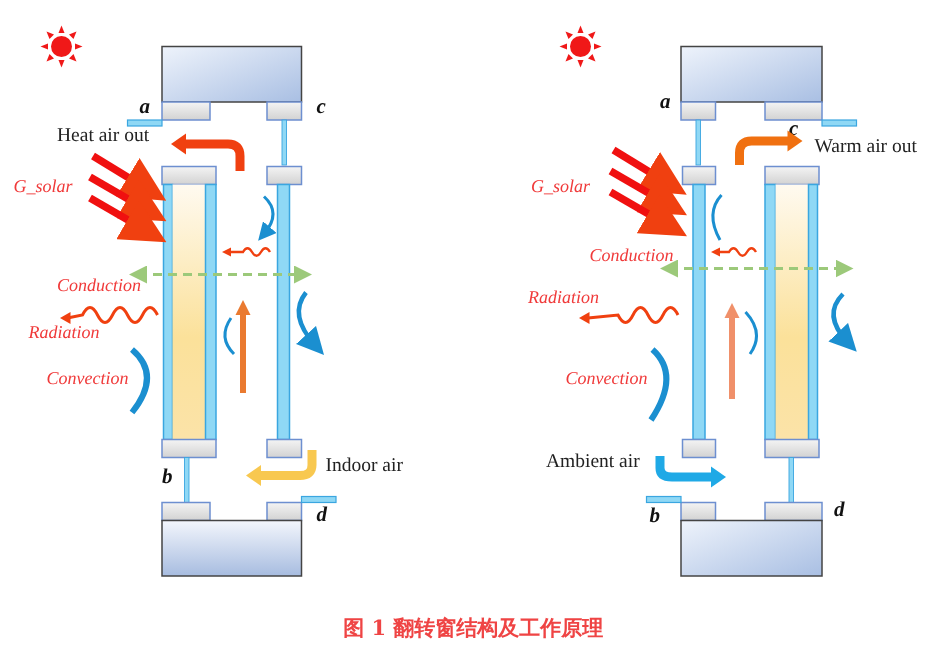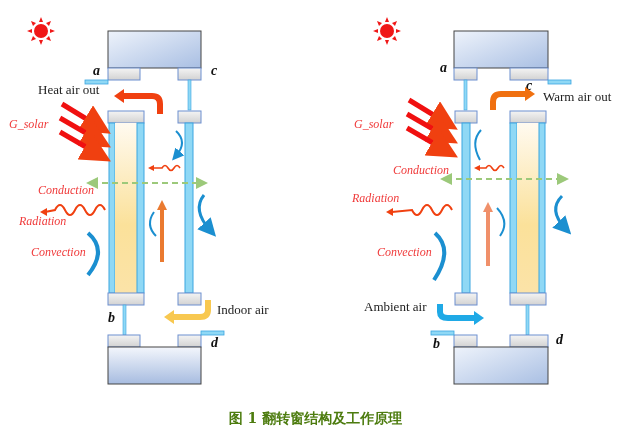--- a/index.html
+++ b/index.html
@@ -1,21 +1,21 @@
 <!DOCTYPE html>
 <html><head>
 <meta charset="utf-8">
 <style>
   html,body{margin:0;padding:0;background:#fff;}
   body{width:631px;height:436px;position:relative;overflow:hidden;font-family:"Liberation Serif",serif;}
   svg{position:absolute;left:0;top:0;}
   .lbl-red{fill:#f03a3a;font-style:italic;font-size:12px;font-family:"Liberation Serif",serif;}
   .lbl-black{fill:#222;font-size:13px;font-family:"Liberation Serif",serif;}
   .lbl-letter{fill:#111;font-style:italic;font-weight:bold;font-size:14px;font-family:"Liberation Serif",serif;}
-  .caption{position:absolute;left:0;width:631px;top:410px;text-align:center;font-weight:bold;font-size:14px;font-family:"DejaVu Serif",serif;color:#4d7c0f;}
+  .caption{position:absolute;left:0;width:631px;top:410px;text-align:center;font-weight:bold;font-size:14px;font-family:"DejaVu Serif",serif;color:#ef4444;}
 </style>
 </head>
 <body>
 
 <svg width="631" height="436" viewBox="0 0 631 436">
   <defs>
     <linearGradient id="frameG" x1="0" y1="0" x2="1" y2="1">
       <stop offset="0" stop-color="#eef3fb"></stop>
         <stop offset="1" stop-color="#a9bfe3"></stop>
     </linearGradient>

